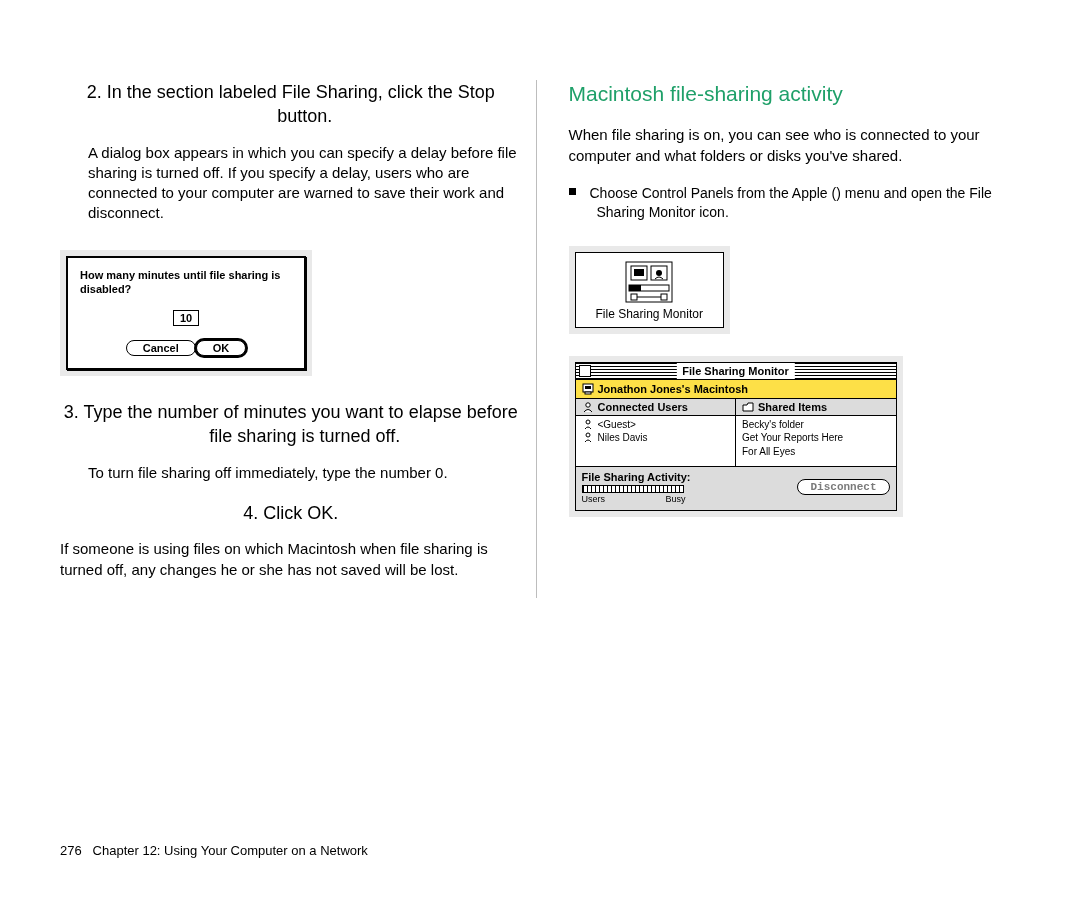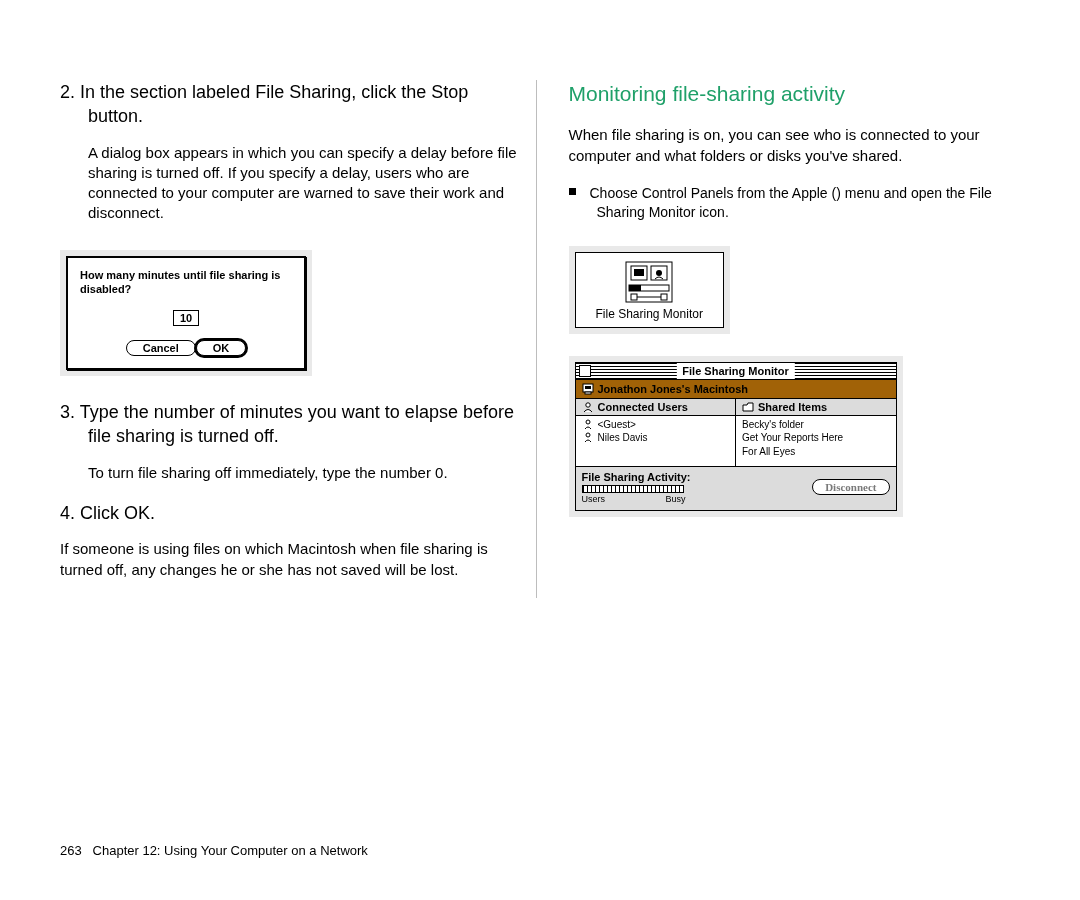--- a/index.html
+++ b/index.html
@@ -22,20 +22,21 @@
   }
   .col-left { border-right: 1px solid #bdbdbd; padding-right: 14px; }
   .col-right { padding-left: 4px; }
 
   .step {
     font-size: 18px;
     line-height: 1.35;
     margin: 0 0 14px 0;
     padding-left: 28px;
     text-indent: -28px;
+    text-align: center;
   }
   .bodytext {
     font-size: 15px;
     line-height: 1.35;
     margin: 0 0 18px 0;
     padding-left: 28px;
   }
 
   .section-title {
     color: #1fa069;
@@ -153,21 +154,21 @@
     padding: 0 6px;
     font-weight: bold;
     font-size: 11px;
     line-height: 16px;
   }
 
   .monitor-subtitle {
     display: flex;
     align-items: center;
     padding: 3px 6px;
-    background: #a16207;
+    background: #fde047;
     border-bottom: 1px solid #000;
     font-weight: bold;
   }
   .monitor-panes {
     display: flex;
   }
   .monitor-pane {
     flex: 1;
     display: flex;
     flex-direction: column;
@@ -212,21 +213,21 @@
     justify-content: space-between;
     font-size: 9px;
     font-weight: normal;
     margin-top: 1px;
   }
   .disc-btn {
     border: 1px solid #000;
     border-radius: 10px;
     padding: 1px 12px;
     background: #fff;
-    font-family: Liberation Serif, serif;
+    font-family: Liberation Mono, monospace;
     font-size: 11px;
     font-weight: bold;
     color: #7a7a7a;
   }
   .tiny-icon {
     width: 12px; height: 12px;
     display: inline-block;
     vertical-align: -2px;
     margin-right: 4px;
   }
@@ -271,21 +272,21 @@
     </p>
     <p class="bodytext">To turn file sharing off immediately, type the number 0.</p>
 
     <p class="step">
       <span>4. </span><span>Click OK.</span>
     </p>
     <p class="bodytext" style="padding-left:0;">If someone is using files on which Macintosh when file sharing is turned off, any changes he or she has not saved will be lost.</p>
   </div>
 
   <div class="col col-right">
-    <h2 class="section-title">Monitoring file-sharing activity</h2>
+    <h2 class="section-title">Macintosh file-sharing activity</h2>
     <p class="bodytext" style="padding-left:0;">When file sharing is on, you can see who is connected to your computer and what folders or disks you've shared.</p>
 
     <p class="bullet-step">
       <span class="bullet-square"></span><span>Choose Control Panels from the Apple (</span><span></span><span>) menu and open the File Sharing Monitor icon.</span>
     </p>
 
     
     <div class="icon-block">
       <div class="icon-inner">
         <svg width="48" height="42" viewBox="0 0 48 42">
@@ -371,16 +372,16 @@
           </div>
           <button class="disc-btn">Disconnect</button>
         </div>
       </div>
     </div>
 
   </div>
 </div>
 
 <div class="footer">
-  <span>263</span>&nbsp;&nbsp;&nbsp;<span>Chapter 12: Using Your Computer on a Network</span>
+  <span>276</span>&nbsp;&nbsp;&nbsp;<span>Chapter 12: Using Your Computer on a Network</span>
 </div>
 
 </div>
 
 </body></html>

